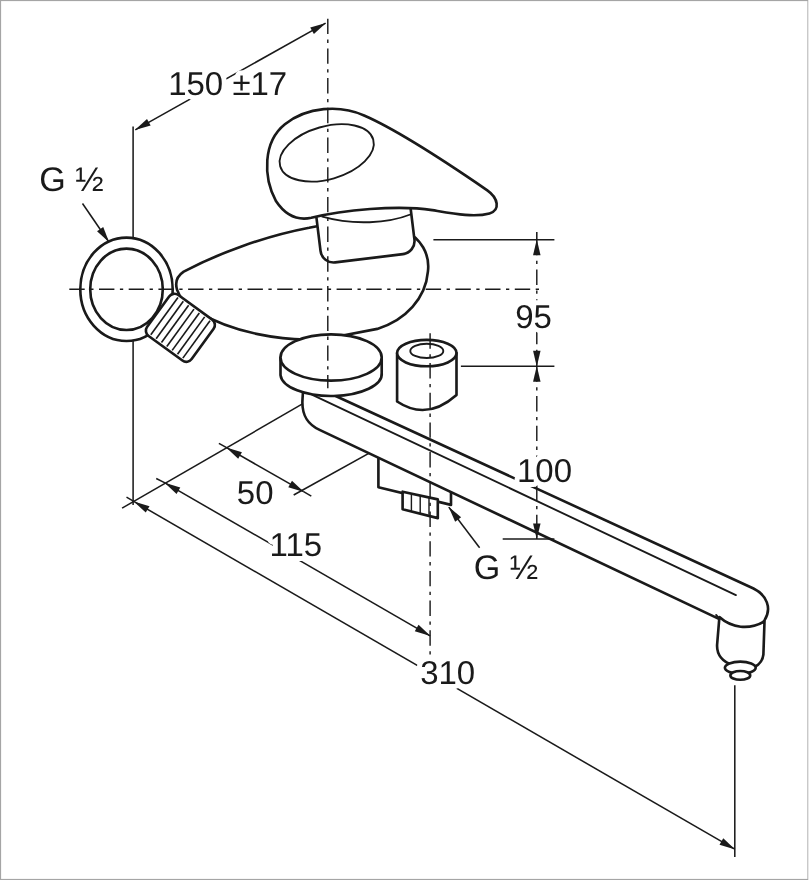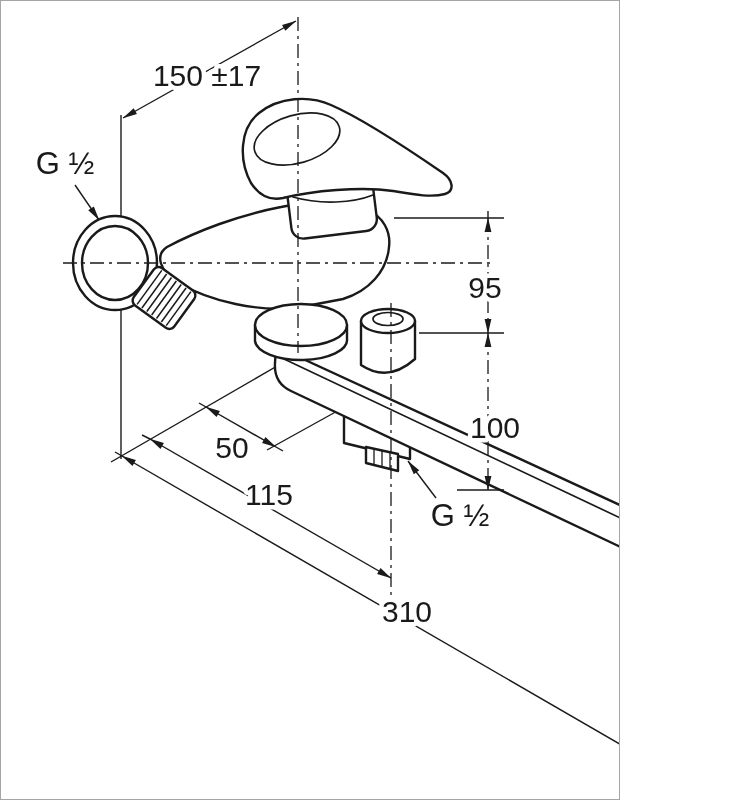--- a/index.html
+++ b/index.html
@@ -1,17 +1,17 @@
 <!DOCTYPE html>
 <html><head>
 <meta charset="utf-8">
 <style>
   html,body{margin:0;padding:0;background:#fff;}
   .canvas{
-    width:620px;height:800px;position:relative;box-sizing:border-box;
+    width:735px;height:800px;position:relative;box-sizing:border-box;
     background:#ffffff;border:1px solid #a5a5a5;overflow:hidden;
     font-family:"Liberation Sans",sans-serif;
   }
   svg{display:block;}
   .art{stroke:#1a1a1a;stroke-width:2.4;fill:#ffffff;stroke-linejoin:round;stroke-linecap:round;}
   .art-detail{stroke:#1a1a1a;stroke-width:1.7;fill:none;stroke-linecap:round;}
   .thin{stroke:#1a1a1a;stroke-width:1.4;fill:none;stroke-linecap:butt;}
   .dim{stroke:#1a1a1a;stroke-width:1.4;fill:none;}
   .cline{stroke:#1a1a1a;stroke-width:1.3;fill:none;stroke-dasharray:14 5 3 5;}
   .dim-label{

